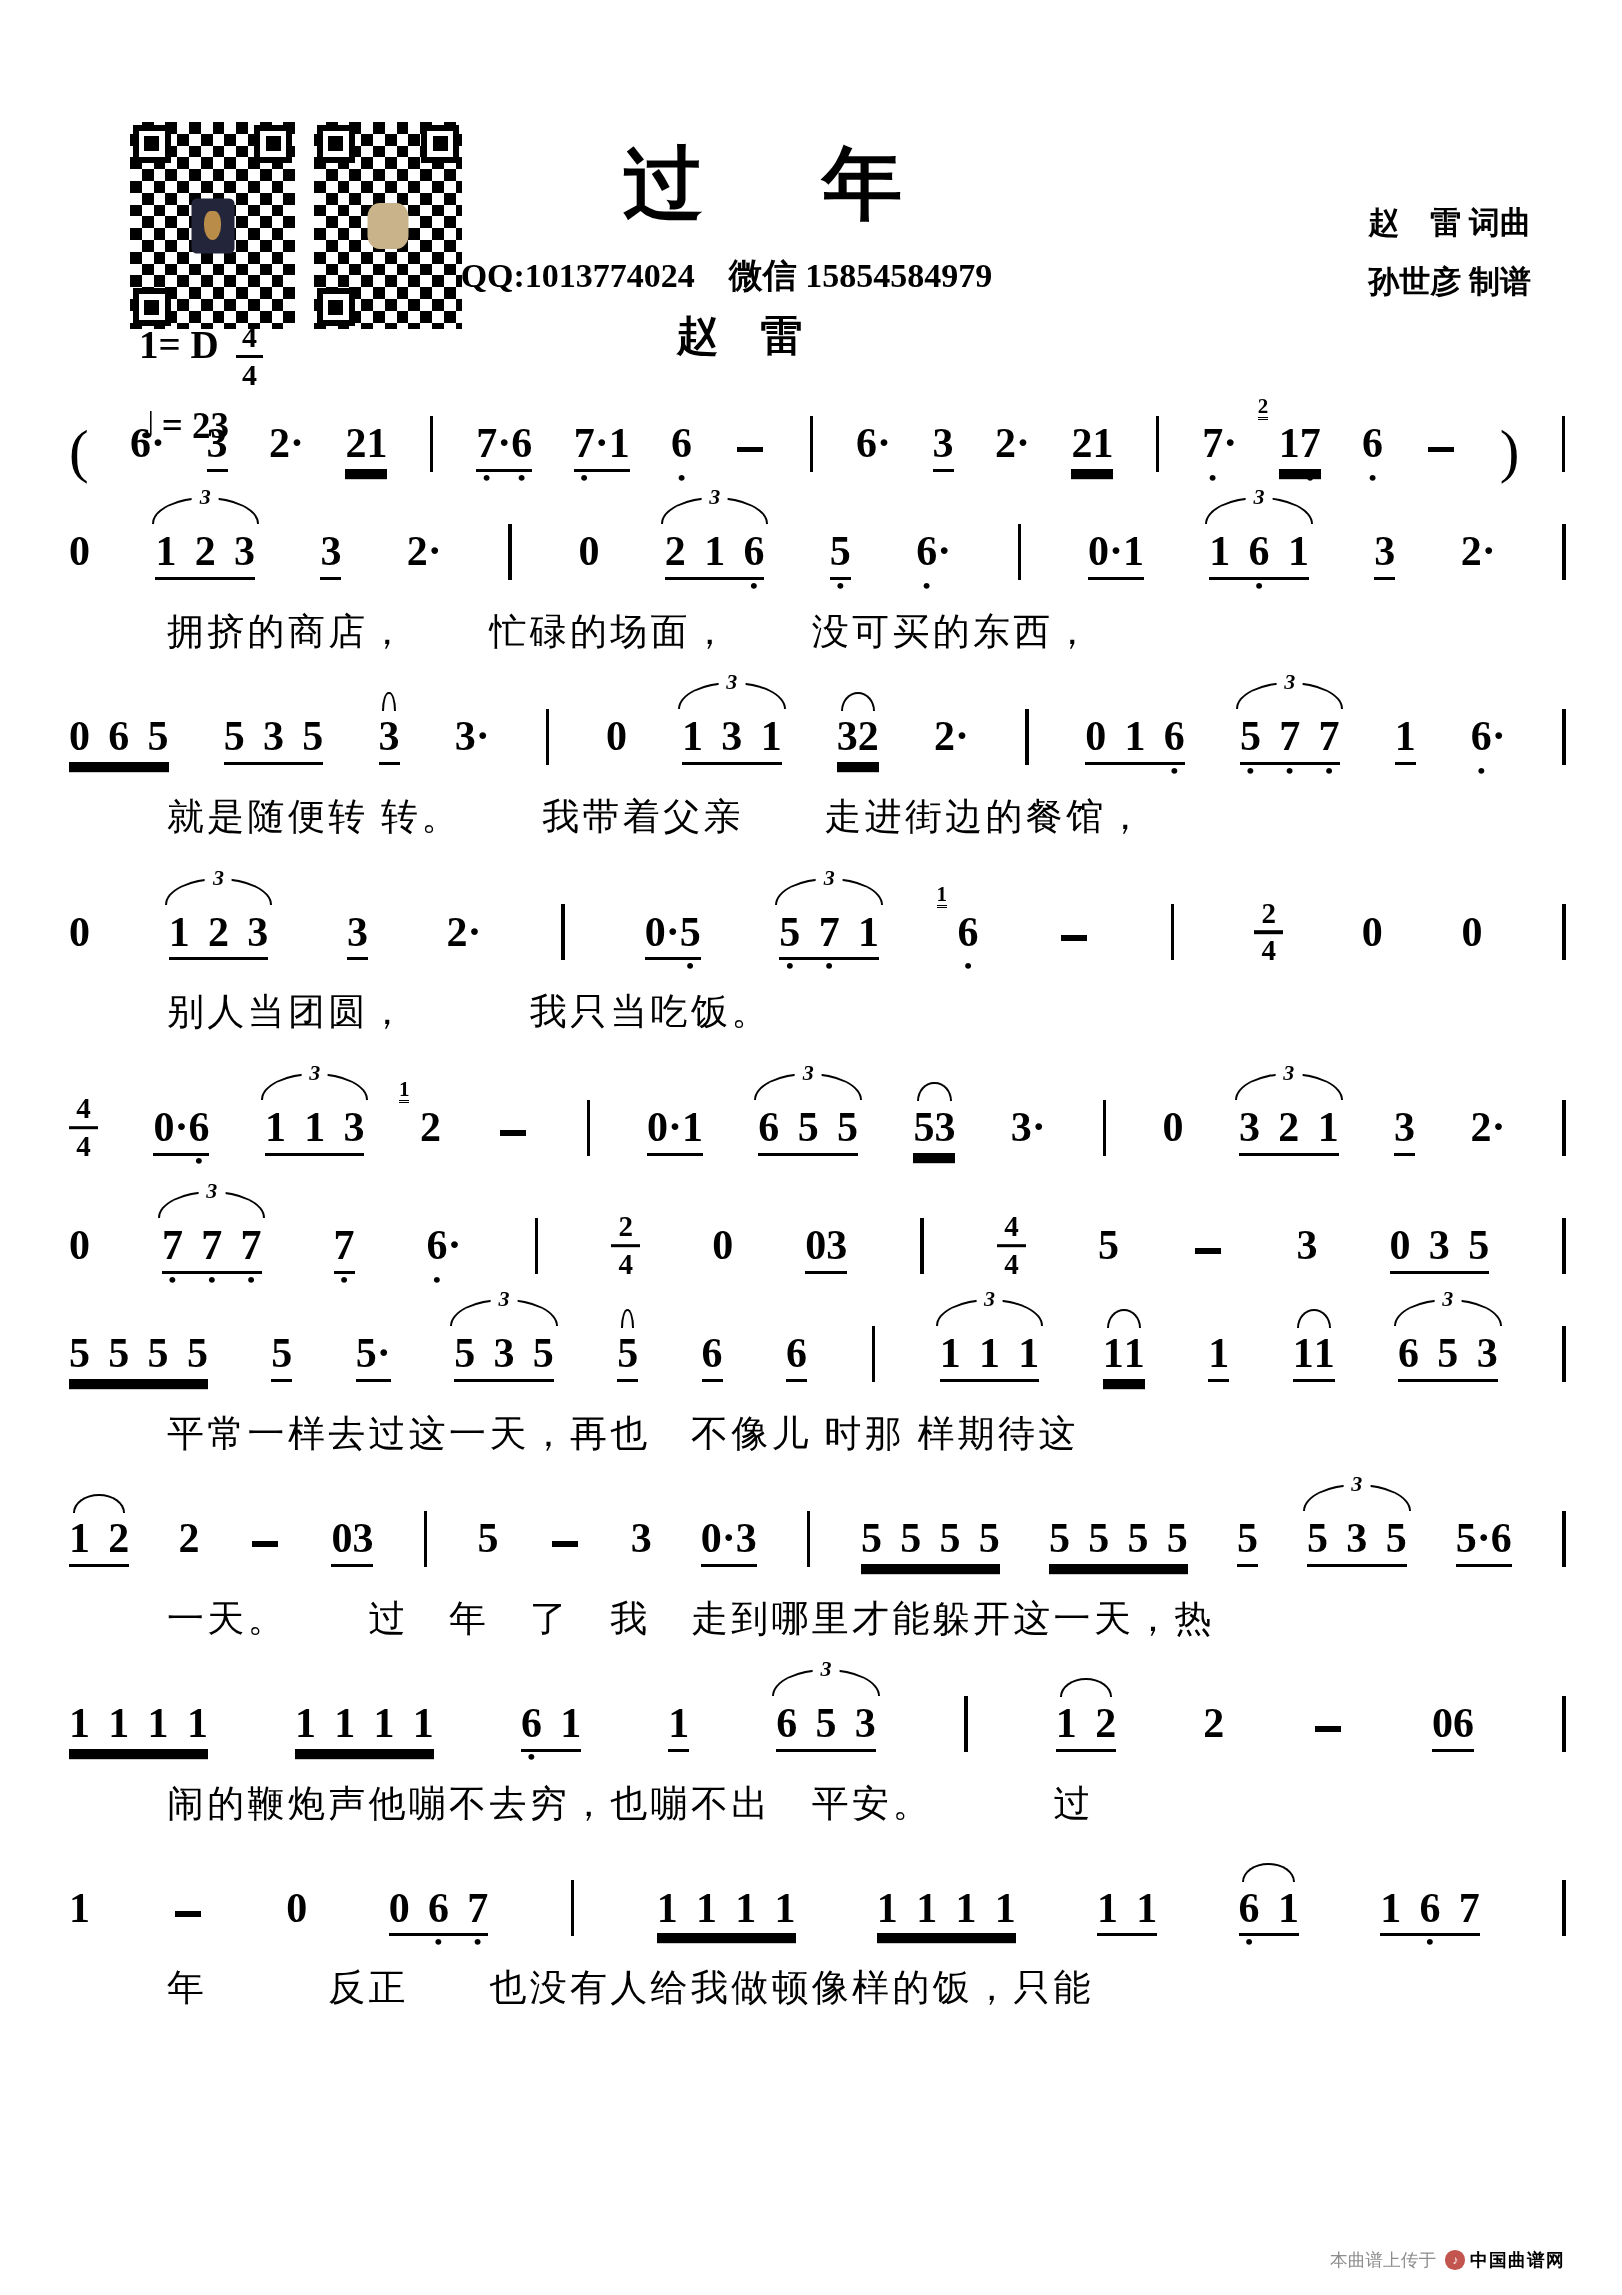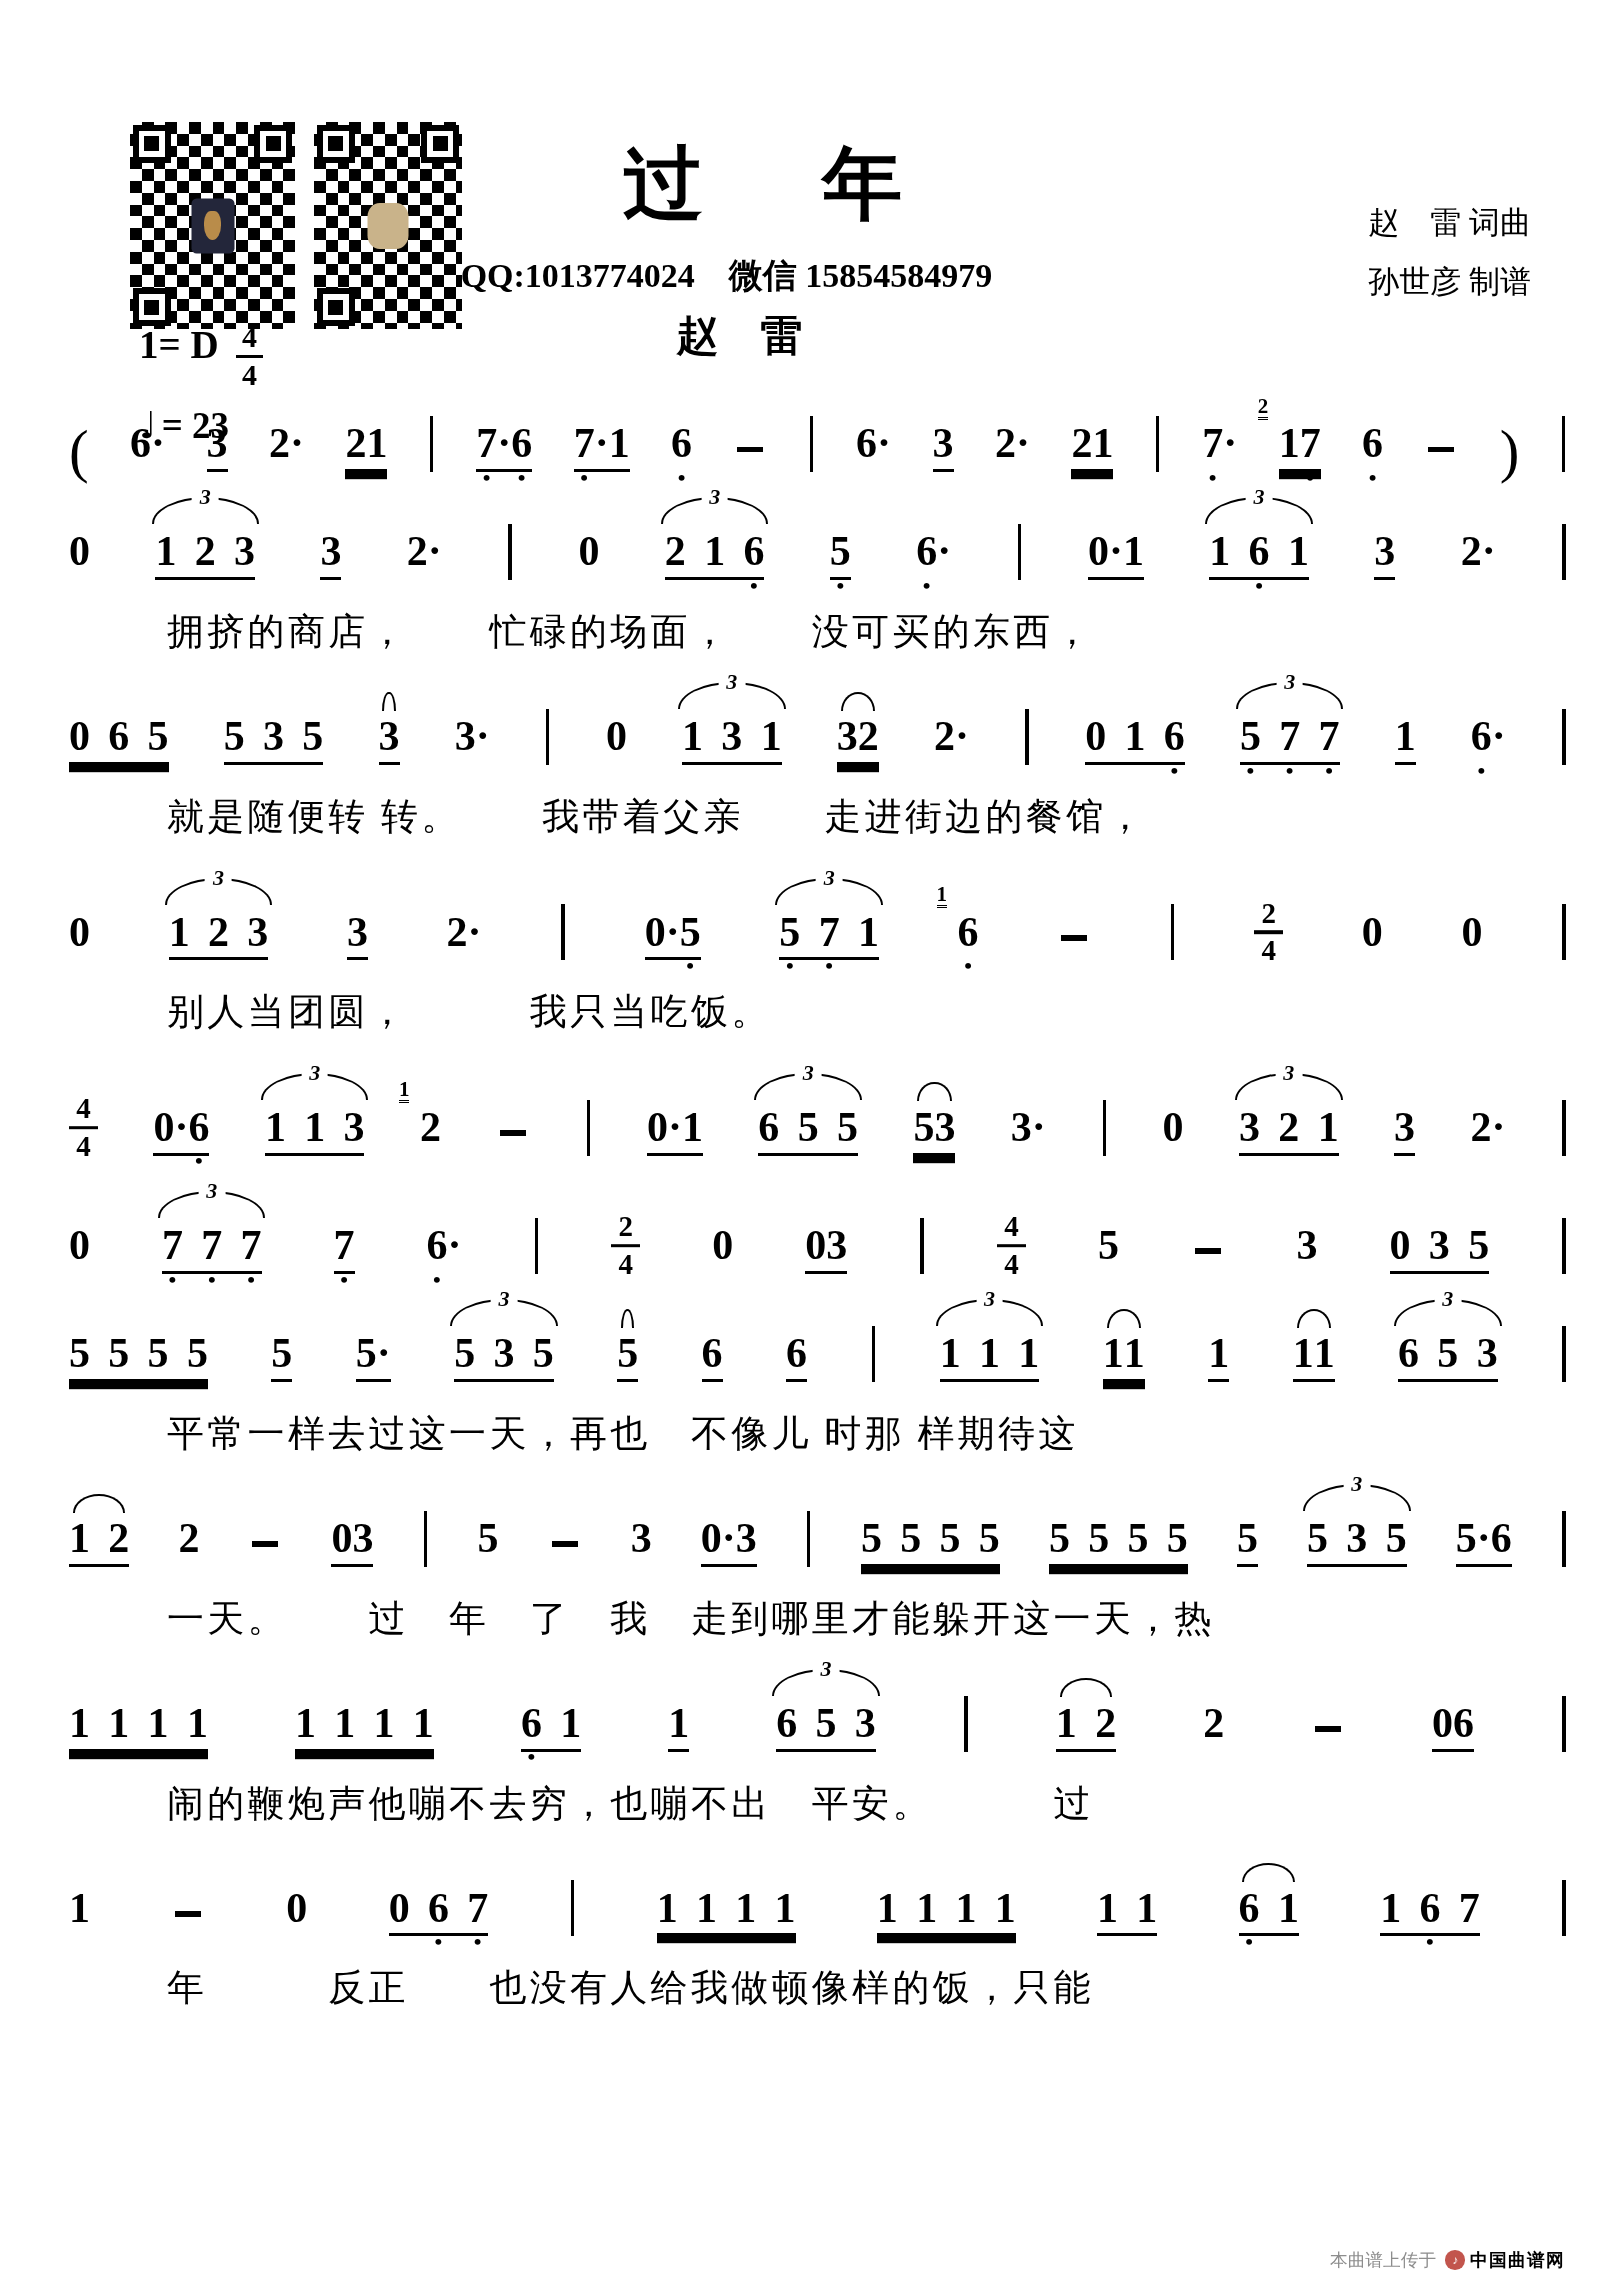--- a/index.html
+++ b/index.html
@@ -17,21 +17,21 @@
   .qr1c i{position:absolute;left:50%;top:50%;transform:translate(-50%,-50%);width:17px;height:29px;background:#b98c4a;border-radius:40% 40% 50% 50%;}
   .qr2c{width:41px;height:46px;background:#c9b38a;border-radius:30%;}
   .keysig{position:absolute;left:139px;top:322px;font-size:39px;font-weight:bold;display:flex;align-items:flex-start;}
   .frac{display:inline-flex;flex-direction:column;align-items:center;margin-left:17px;font-size:30px;line-height:1;}
   .frac .fl{width:27.5px;height:3.3px;background:#000;margin:2.6px 0;}
   .tempo{position:absolute;left:139px;top:404px;font-size:37px;font-weight:bold;}
   .tnote{font-family:"DejaVu Sans",sans-serif;margin-right:5.2px;}
   .title{position:absolute;left:0;right:0;top:131px;text-align:center;font-size:80px;font-weight:bold;letter-spacing:19.6px;transform:translateX(-39px);}
   .contact{position:absolute;left:0;right:0;top:253px;text-align:center;font-size:34px;font-weight:bold;transform:translateX(-85px);}
   .artist{position:absolute;left:0;right:0;top:308px;text-align:center;font-size:42px;font-weight:bold;transform:translateX(-72px);}
-  .credits{position:absolute;right:92px;top:194px;font-size:31px;font-weight:normal;text-align:left;line-height:1.9;}
+  .credits{position:absolute;right:92px;top:194px;font-size:31px;font-weight:bold;text-align:left;line-height:1.9;}
   
   #score{position:absolute;left:69px;right:56px;top:368px;}
   .lineblock{margin-bottom:3.9px;}
   .noterow{display:flex;align-items:flex-end;justify-content:space-between;padding-top:48px;}
   .tok{position:relative;display:flex;}
   .txt{display:flex;align-items:flex-end;padding-bottom:4.6px;border-bottom:3.9px solid transparent;
        font-size:42px;line-height:42px;font-weight:bold;white-space:pre;}
   .txt.u1{border-bottom-color:#000;}
   .txt.u2{border-bottom-color:#000;box-shadow:0 7.2px 0 #000;}
   .ch{position:relative;display:inline-block;}

